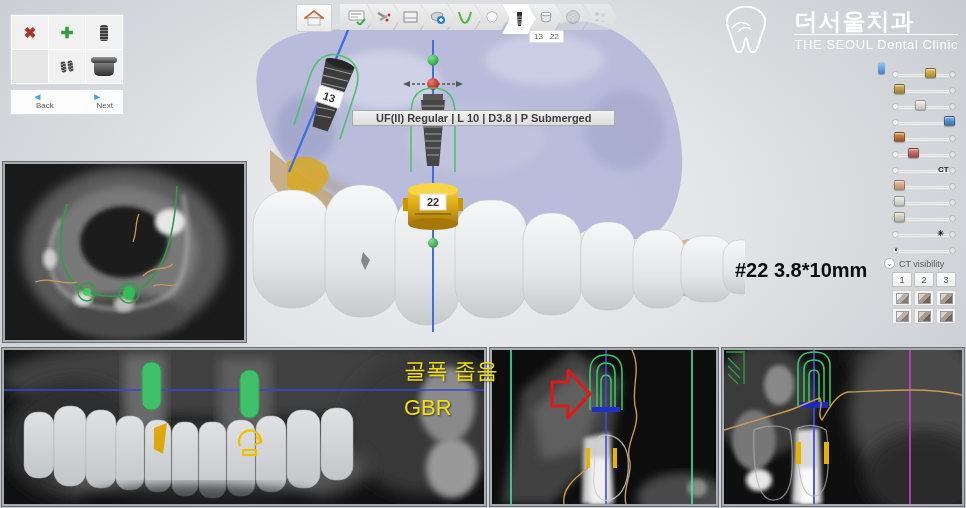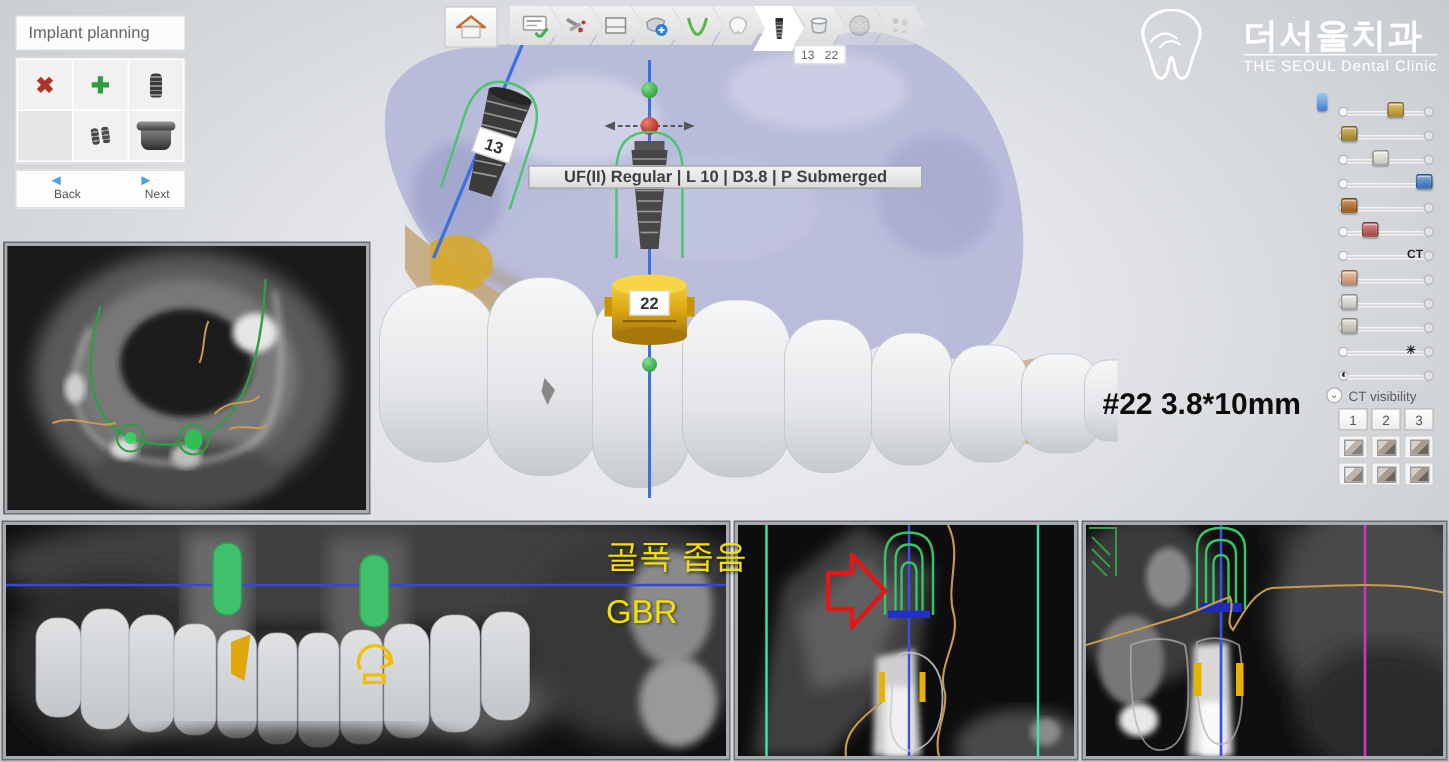--- a/index.html
+++ b/index.html
@@ -45,21 +45,21 @@
     clip-path:polygon(0 0, calc(100% - 8px) 0, 100% 50%, calc(100% - 8px) 100%, 0 100%, 8px 50%); }
   .step.first { margin-left:0; clip-path:polygon(0 0, calc(100% - 8px) 0, 100% 50%, calc(100% - 8px) 100%, 0 100%); }
   .step.active { background:#ffffff; height:30px; }
   .step.dim { opacity:.55; }
   .step svg { display:block; }
   .step-badge { position:absolute; left:529px; top:30px; background:#fefefe; border:1px solid #e2e2e2;
     border-radius:2px; padding:1px 4px; display:flex; gap:7px; font-size:8px; color:#666; }
   
   .logo { position:absolute; right:8px; top:6px; display:flex; align-items:center; gap:22px; color:#fff; }
   .logo-text .kr { font-size:23px; font-weight:bold; letter-spacing:1px; line-height:25px; }
-  .logo-text .en { font-size:10px; letter-spacing:.6px; border-top:1px solid rgba(255,255,255,.85); padding-top:2px; }
+  .logo-text .en { font-size:13px; letter-spacing:.6px; border-top:1px solid rgba(255,255,255,.85); padding-top:2px; }
   
   .mini-pin { position:absolute; left:878px; top:62px; width:7px; height:12px; border-radius:2px;
     background:linear-gradient(#9ec9ee,#3f7fd0); box-shadow:0 1px 1px rgba(0,0,0,.3); }
   .sliders { position:absolute; left:886px; top:66px; width:72px; }
   .srow { position:relative; height:16px; cursor:pointer; }
   .sdot { position:absolute; left:6px; top:5px; width:7px; height:7px; border-radius:50%;
     background:#f6f6f6; border:1px solid #b9b9b9; }
   .sdot.r { left:auto; right:2px; background:#e3e3e3; }
   .strack { position:absolute; left:12px; right:6px; top:8px; height:2px;
     background:linear-gradient(#fdfdfd,#c9c9c9); border-radius:1px; box-shadow:0 1px 0 rgba(255,255,255,.7); }
@@ -212,21 +212,20 @@
       <line x1="170" y1="214" x2="206" y2="214" stroke="#8a6508" stroke-width="1.5"></line>
       <rect x="175" y="194" width="26" height="16" fill="#ffffff" stroke="#dddddd"></rect>
       <text x="188" y="206" font-size="11" font-weight="bold" fill="#333" text-anchor="middle">22</text>
     </g>
     <circle cx="188" cy="243" r="5" fill="url(#greenS)"></circle>
     <polygon points="118,252 125,260 120,270 116,261" fill="#777" opacity=".85"></polygon>
   </svg>
   <div class="tooltip3d">UF(II) Regular | L 10 | D3.8 | P Submerged</div>
 
   <div class="implant-panel">
-    <div class="ip-title">Implant planning</div>
     <div class="ip-grid">
       <div class="ip-cell">
         <span class="glyph-x">✖</span>
         </div>
       <div class="ip-cell">
         <span class="glyph-plus">✚</span>
         </div>
       <div class="ip-cell">
         <span class="mini-implant"></span>
         </div>

